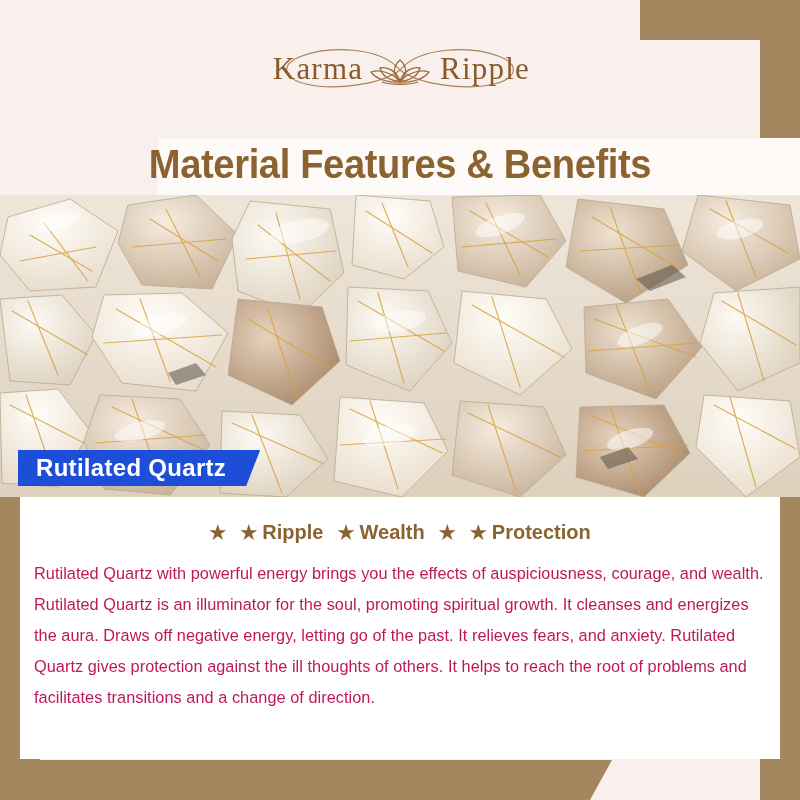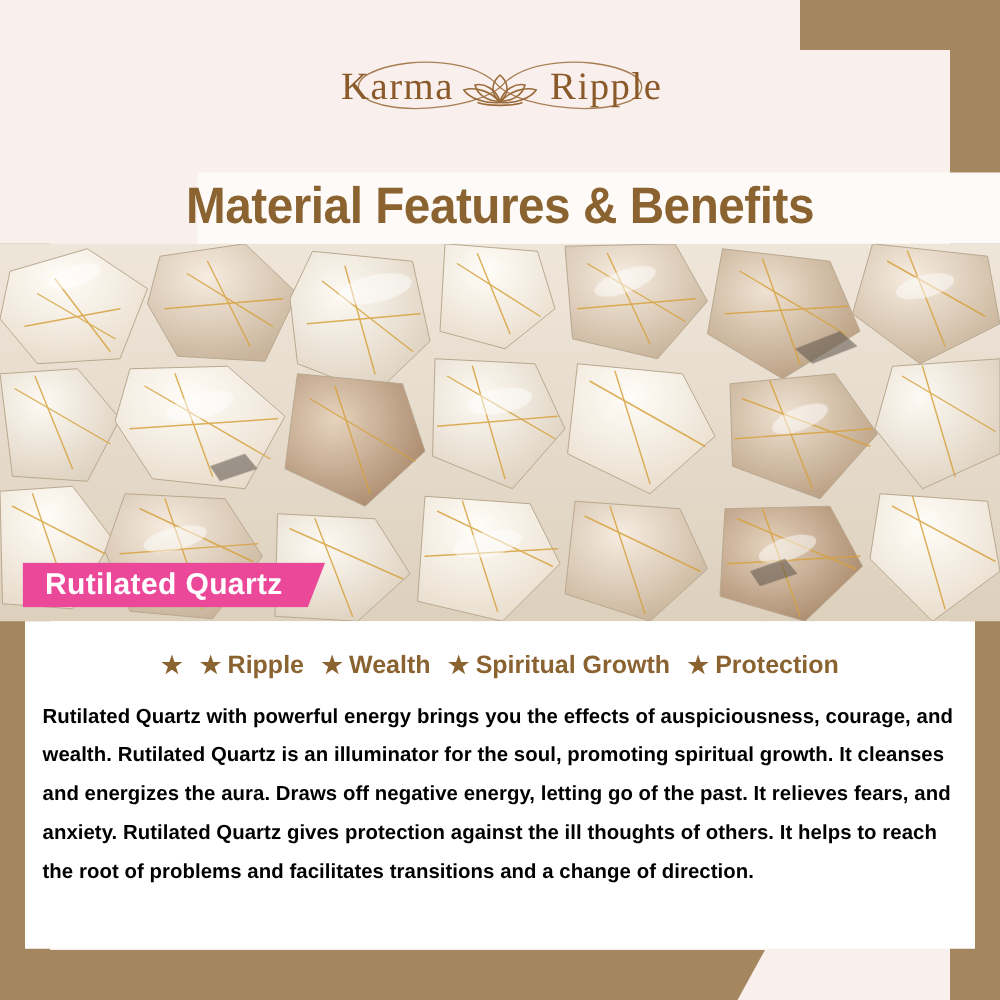--- a/index.html
+++ b/index.html
@@ -110,21 +110,21 @@
   }
   .photo svg { display: block; }
 
   
   .stone-banner {
     position: absolute;
     top: 450px;
     left: 18px;
     height: 36px;
     padding: 0 22px 0 18px;
-    background: #ec4899;
+    background: #1d4ed8;
     color: #ffffff;
     font-family: "Liberation Sans Narrow", "Liberation Sans", sans-serif;
     font-size: 24px;
     font-weight: bold;
     letter-spacing: 0.3px;
     line-height: 36px;
     z-index: 6;
     clip-path: polygon(0 0, 100% 0, calc(100% - 14px) 100%, 0 100%);
     padding-right: 34px;
   }
@@ -162,24 +162,23 @@
     font-size: 19px;
     line-height: 1;
     color: #8a6331;
   }
 
   .body-text {
     margin: 14px 14px 0 14px;
     font-family: "Liberation Sans Narrow", "Liberation Sans", sans-serif;
     font-size: 16.3px;
     line-height: 31px;
-    color: #000000;
+    color: #be185d;
     text-align: left;
     letter-spacing: 0.05px;
-    font-weight: bold;
   }
 </style>
 </head>
 <body>
 
 <div class="page">
 
   <div class="frame-left"></div>
   <div class="frame-right"></div>
   <div class="frame-top"></div>
@@ -355,21 +354,20 @@
       <div class="feature">
         <span class="star">★</span>
         <span>Ripple</span>
       </div>
       <div class="feature">
         <span class="star">★</span>
         <span>Wealth</span>
       </div>
       <div class="feature">
         <span class="star">★</span>
-        <span>Spiritual Growth</span>
       </div>
       <div class="feature">
         <span class="star">★</span>
         <span>Protection</span>
       </div>
     </div>
 
     <p class="body-text">Rutilated Quartz with powerful energy brings you the effects of auspiciousness, courage, and wealth. Rutilated Quartz is an illuminator for the soul, promoting spiritual growth. It cleanses and energizes the aura. Draws off negative energy, letting go of the past. It relieves fears, and anxiety. Rutilated Quartz gives protection against the ill thoughts of others.  It helps to reach the root of problems and facilitates transitions and a change of direction.</p>
   </div>
 

